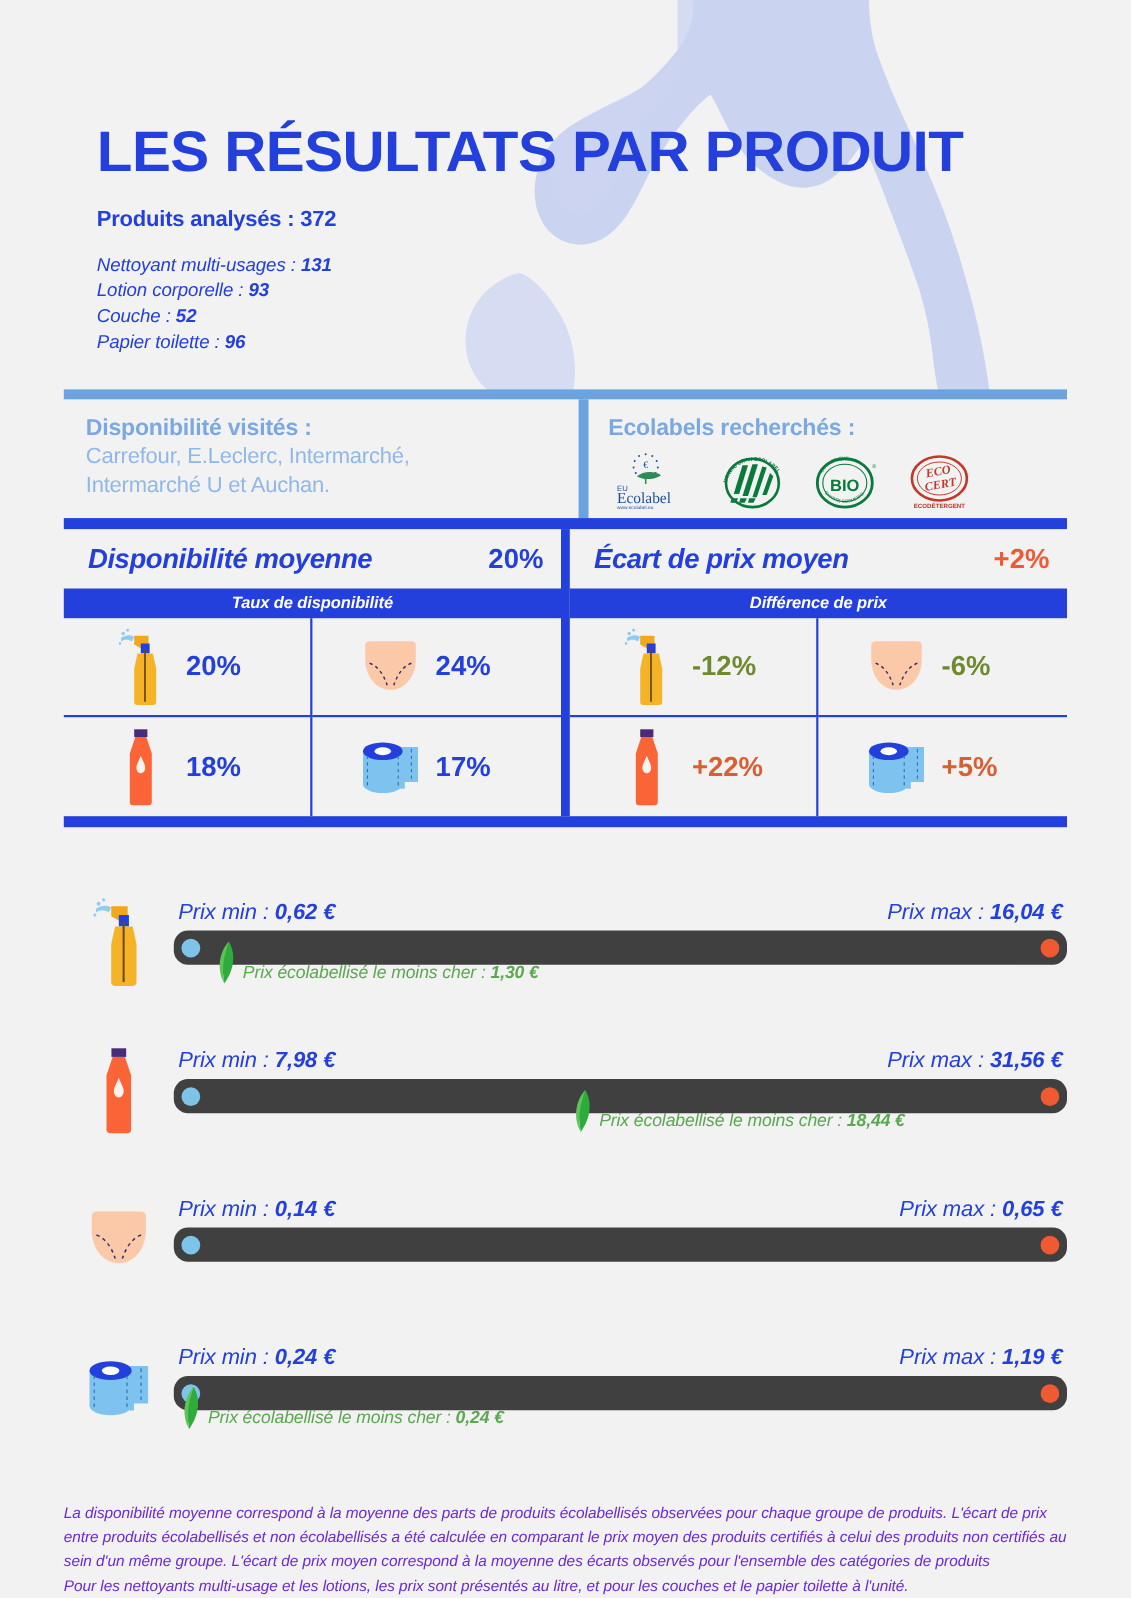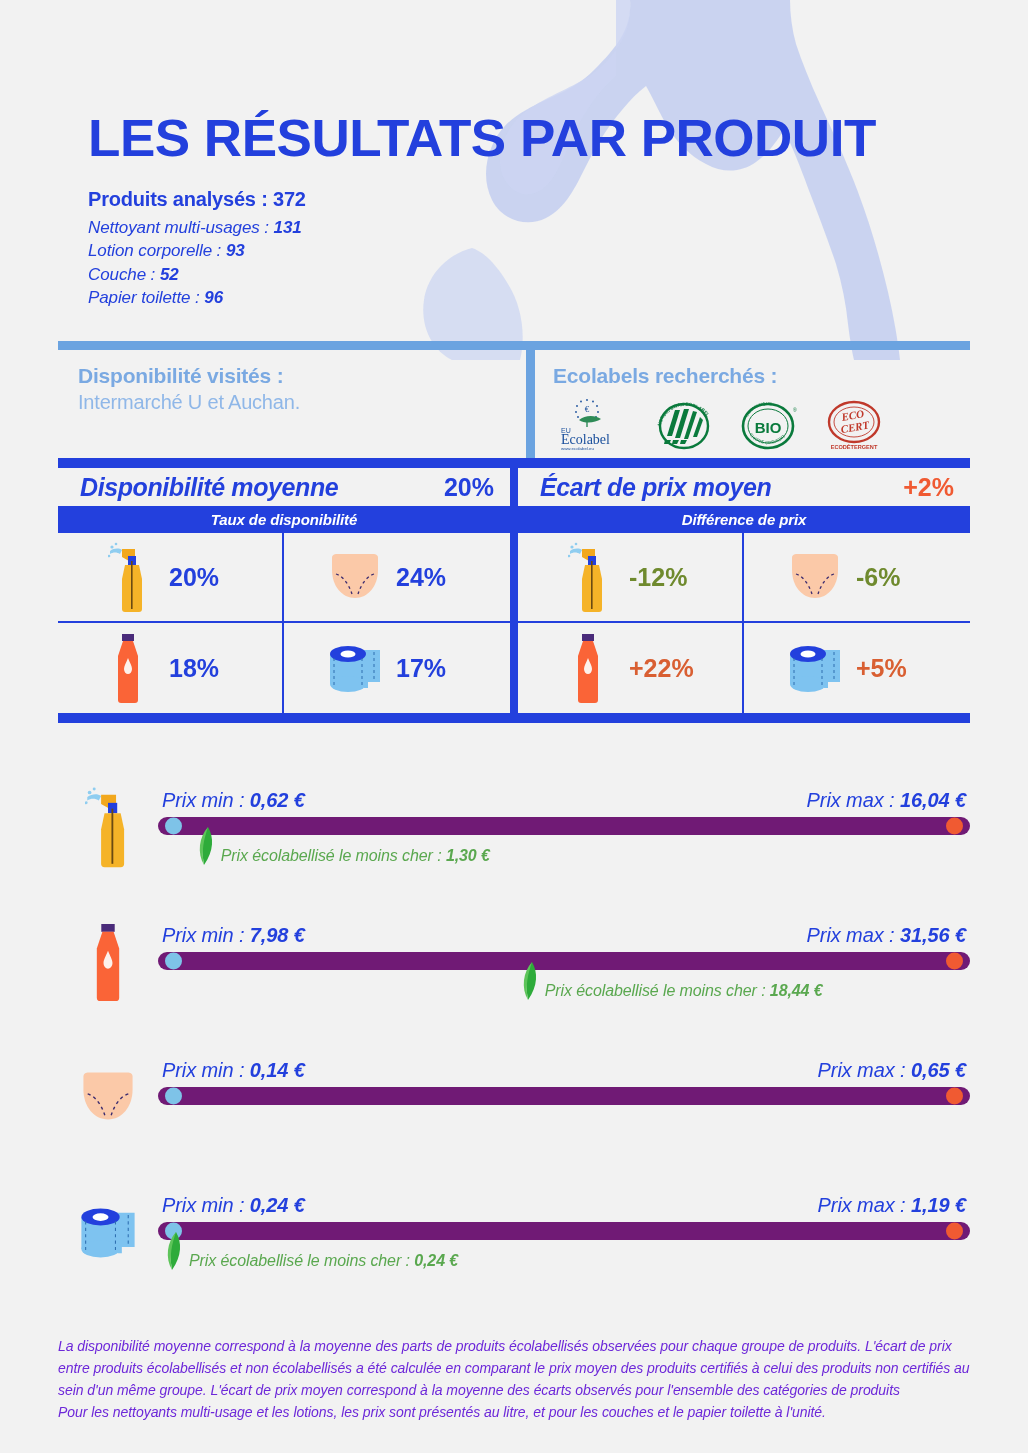--- a/index.html
+++ b/index.html
@@ -40,21 +40,21 @@
     transform: scaleX(1.02);
     transform-origin: left center;
   }
   .counts {
     margin-top: 24px;
   }
   .counts-title {
     font-size: 20px;
     font-weight: 700;
     color: #2340dd;
-    margin-bottom: 5px;
+    margin-bottom: 18px;
     letter-spacing: -0.2px;
   }
   .count-line {
     font-size: 17px;
     font-style: italic;
     color: #2340dd;
     line-height: 1.37;
     letter-spacing: -0.1px;
   }
   .count-line b { font-weight: 700; font-style: italic; }
@@ -126,21 +126,21 @@
     display: flex;
   }
   .stats-col { width: 452px; }
   .stats-vdiv { width: 8px; background: #2340dd; }
 
   .stat-title-row {
     display: flex;
     align-items: center;
     justify-content: space-between;
     padding: 9px 16px 9px 22px;
-    height: 38px;
+    height: 54px;
   }
   .stat-title {
     font-size: 25px;
     font-weight: 700;
     font-style: italic;
     color: #2340dd;
     letter-spacing: -0.4px;
   }
   .stat-value-big {
     font-size: 25px;
@@ -219,22 +219,22 @@
     justify-content: space-between;
     font-size: 20px;
     font-style: italic;
     color: #2340dd;
     margin-bottom: 5px;
     padding: 0 4px;
     letter-spacing: -0.1px;
   }
   .range-labels b { font-weight: 700; font-style: italic; }
   .range-bar {
-    height: 18px;
-    background: #701a75;
+    height: 31px;
+    background: #404040;
     border-radius: 13px;
     position: relative;
   }
   .dot-min {
     position: absolute;
     left: 7px;
     top: 50%;
     transform: translateY(-50%);
     width: 17px; height: 17px;
     border-radius: 50%;
@@ -320,20 +320,21 @@
       <b>96</b>
     </div>
   </div>
 </div>
 
 <div class="band">
   <div class="rule-lightblue"></div>
   <div class="band-body">
     <div class="band-left">
       <div class="band-heading">Disponibilité visités :</div>
+      <div class="band-text">Carrefour, E.Leclerc, Intermarché,</div>
       <div class="band-text">Intermarché U et Auchan.</div>
     </div>
     <div class="band-divider"></div>
     <div class="band-right">
       <div class="band-heading">Ecolabels recherchés :</div>
       <div class="labels-row">
 
         <svg class="label-logo" width="76" height="56" viewBox="0 0 76 56">
           <g fill="none" stroke="#1a4f9c" stroke-width="0.9">
             <circle cx="30" cy="4" r="0.9" fill="#1a4f9c" stroke="none"></circle>

